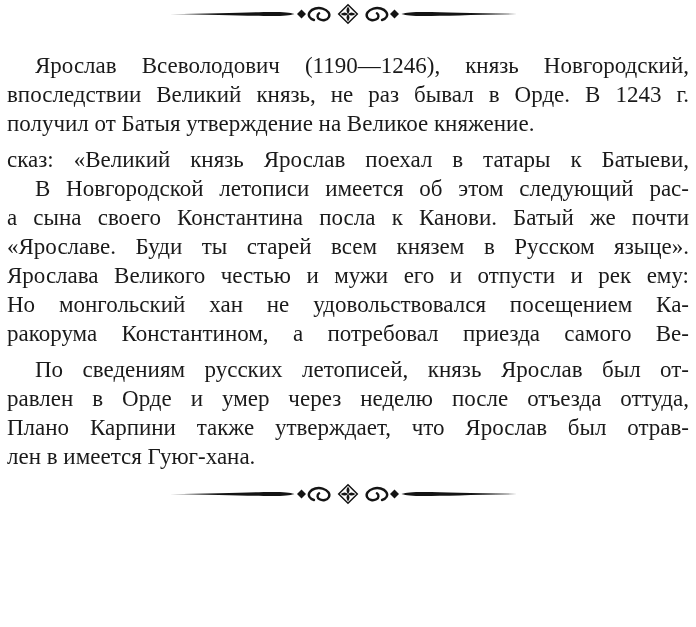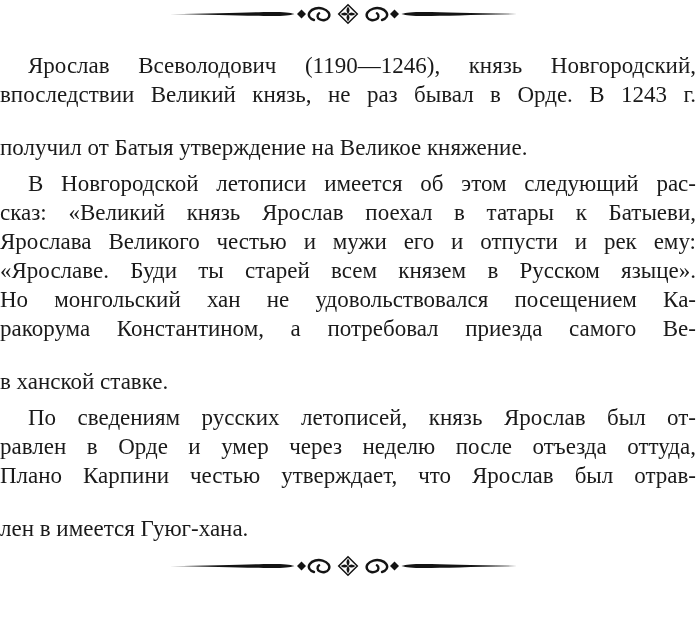--- a/index.html
+++ b/index.html
@@ -25,35 +25,35 @@
   }
   .ornament-row.top { padding-top: 3px; }
   .ornament-row.bottom { padding-top: 12px; }
   .orn {
     width: 356px;
     height: 22px;
     display: inline-block;
   }
   .text-block {
     margin-top: 26px;
-    padding: 0 0;
+    padding: 0 7px;
     font-size: 23px;
     line-height: 29px;
     color: #1a1a1a;
   }
   .para { margin: 0; }
   .para + .para { margin-top: 7px; }
   .line {
     display: block;
     text-align: justify;
     text-align-last: justify;
     white-space: normal;
   }
   .line.first { text-indent: 28px; }
-  .line.last { text-align-last: left; margin-top: 24px; }
+  .line.last { text-align-last: left; }
   .defs-holder { position: absolute; width: 0; height: 0; overflow: hidden; }
 </style>
 </head>
 <body>
 
 <svg class="defs-holder" aria-hidden="true">
   <defs>
     <symbol id="fleuron" viewBox="0 0 356 22">
       <g fill="#141414" stroke="none">
 
@@ -91,33 +91,33 @@
 
   <div class="text-block">
 
     <p class="para">
       <span class="line first">Ярослав Всеволодович (1190—1246), князь Новгородский,</span>
       <span class="line">впоследствии Великий князь, не раз бывал в Орде. В 1243 г.</span>
       <span class="line last">получил от Батыя утверждение на Великое княжение.</span>
     </p>
 
     <p class="para">
+      <span class="line">сказ: «Великий князь Ярослав поехал в татары к Батыеви,</span>
       <span class="line first">В Новгородской летописи имеется об этом следующий рас-</span>
-      <span class="line">сказ: «Великий князь Ярослав поехал в татары к Батыеви,</span>
+      <span class="line">а сына своего Константина посла к Канови. Батый же почти</span>
+      <span class="line">«Ярославе. Буди ты старей всем князем в Русском языце».</span>
       <span class="line">Ярослава Великого честью и мужи его и отпусти и рек ему:</span>
-      <span class="line">«Ярославе. Буди ты старей всем князем в Русском языце».</span>
       <span class="line">Но монгольский хан не удовольствовался посещением Ка-</span>
       <span class="line">ракорума Константином, а потребовал приезда самого Ве-</span>
-      <span class="line last">в ханской ставке.</span>
     </p>
 
     <p class="para">
       <span class="line first">По сведениям русских летописей, князь Ярослав был от-</span>
       <span class="line">равлен в Орде и умер через неделю после отъезда оттуда,</span>
-      <span class="line">Плано Карпини честью утверждает, что Ярослав был отрав-</span>
+      <span class="line">Плано Карпини также утверждает, что Ярослав был отрав-</span>
       <span class="line last">лен в имеется Гуюг-хана.</span>
     </p>
 
   </div>
 
   <div class="ornament-row bottom">
     <svg class="orn">
         <use href="#fleuron"></use>
       </svg>
   </div>

